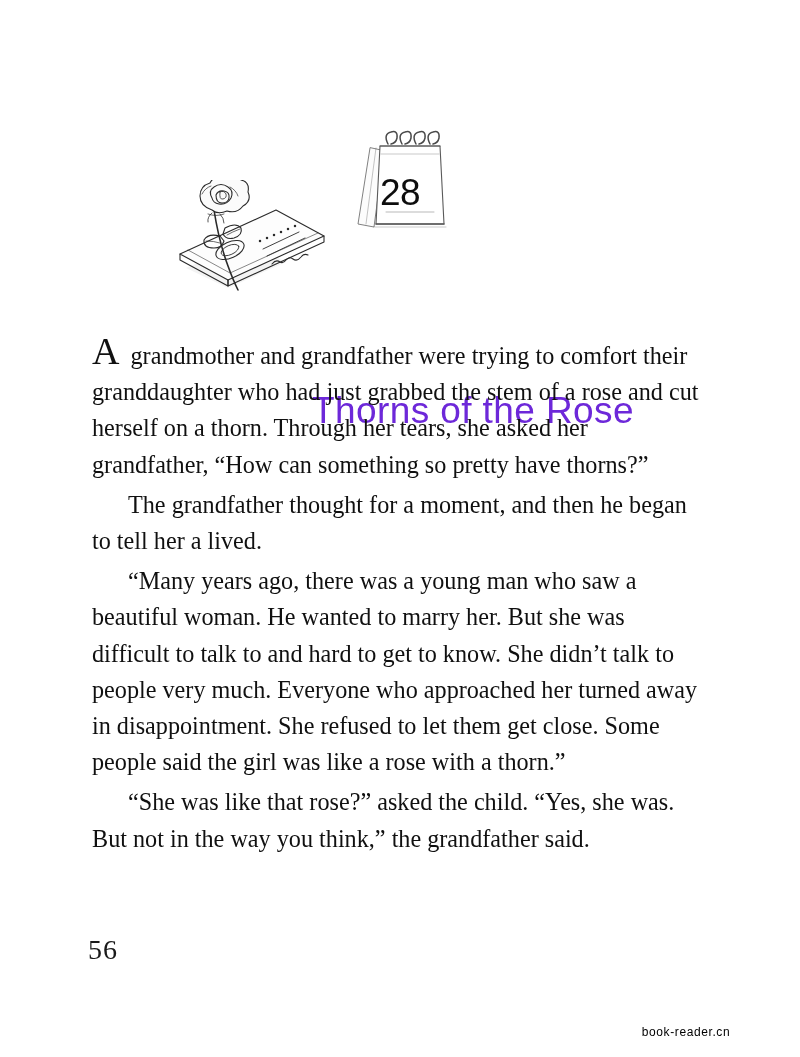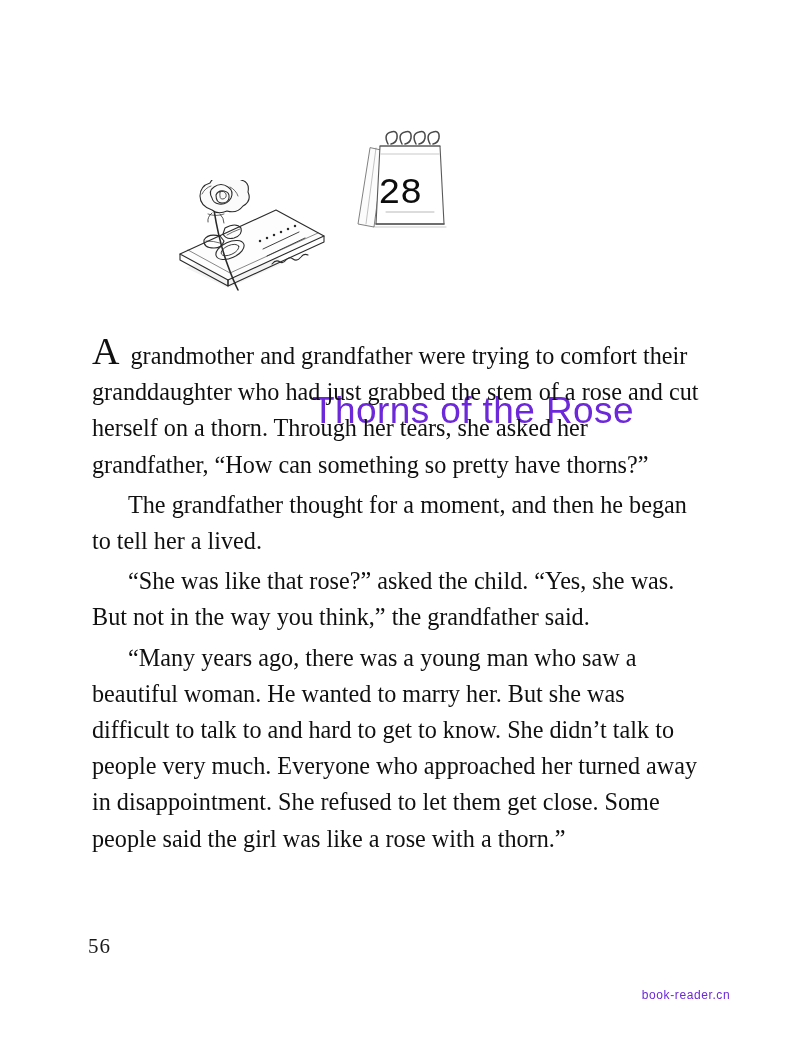--- a/index.html
+++ b/index.html
@@ -45,21 +45,21 @@
     position: absolute;
     left: 0;
     top: 0;
     width: 120px;
     height: 115px;
     display: flex;
     align-items: center;
     justify-content: center;
     padding-top: 22px;
     box-sizing: border-box;
-    font-family: Liberation Mono, monospace;
+    font-family: Liberation Sans, sans-serif;
     font-size: 37px;
     letter-spacing: -0.5px;
     color: #0d0d0d;
   }
 
   .chapter-title {
     position: absolute;
     left: 312px;
     top: 247px;
     font-family: "Liberation Sans", "DejaVu Sans", sans-serif;
@@ -97,34 +97,34 @@
     vertical-align: baseline;
     padding-right: 5px;
     letter-spacing: 0;
   }
 
   
   .page-number {
     position: absolute;
     left: 88px;
     top: 934px;
-    font-size: 21px;
+    font-size: 28px;
     color: #1a1a1a;
     letter-spacing: 1px;
   }
 
   .watermark {
     position: absolute;
     left: 686px;
-    top: 988px;
+    top: 1025px;
     transform: translateX(-50%);
     font-family: "Liberation Sans", "DejaVu Sans", sans-serif;
     font-size: 12px;
     letter-spacing: 0.6px;
-    color: #6d28d9;
+    color: #000000;
     white-space: nowrap;
     text-align: center;
   }
 </style>
 </head>
 <body>
 
 <div class="page">
 
   <div class="chapter-header">
@@ -212,21 +212,21 @@
     </div>
 
     <h1 class="chapter-title">Thorns of the Rose</h1>
   </div>
 
   <div class="body-text">
     <p class="para first">
       <span class="dropcap">A</span><span> grandmother and grandfather were trying to comfort their granddaughter who had just grabbed the stem of a rose and cut herself on a thorn. Through her tears, she asked her grandfather, “How can something so pretty have thorns?”</span>
     </p>
     <p class="para">The grandfather thought for a moment, and then he began to tell her a lived.</p>
+    <p class="para">“Many years ago, there was a young man who saw a beautiful woman. He wanted to marry her. But she was difficult to talk to and hard to get to know. She didn’t talk to people very much. Everyone who approached her turned away in disappointment. She refused to let them get close. Some people said the girl was like a rose with a thorn.”</p>
     <p class="para">“She was like that rose?” asked the child. “Yes, she was. But not in the way you think,” the grandfather said.</p>
-    <p class="para">“Many years ago, there was a young man who saw a beautiful woman. He wanted to marry her. But she was difficult to talk to and hard to get to know. She didn’t talk to people very much. Everyone who approached her turned away in disappointment. She refused to let them get close. Some people said the girl was like a rose with a thorn.”</p>
   </div>
 
   <div class="page-number">56</div>
 
   <div class="watermark">book-reader.cn</div>
 
 </div>
 
 </body></html>

